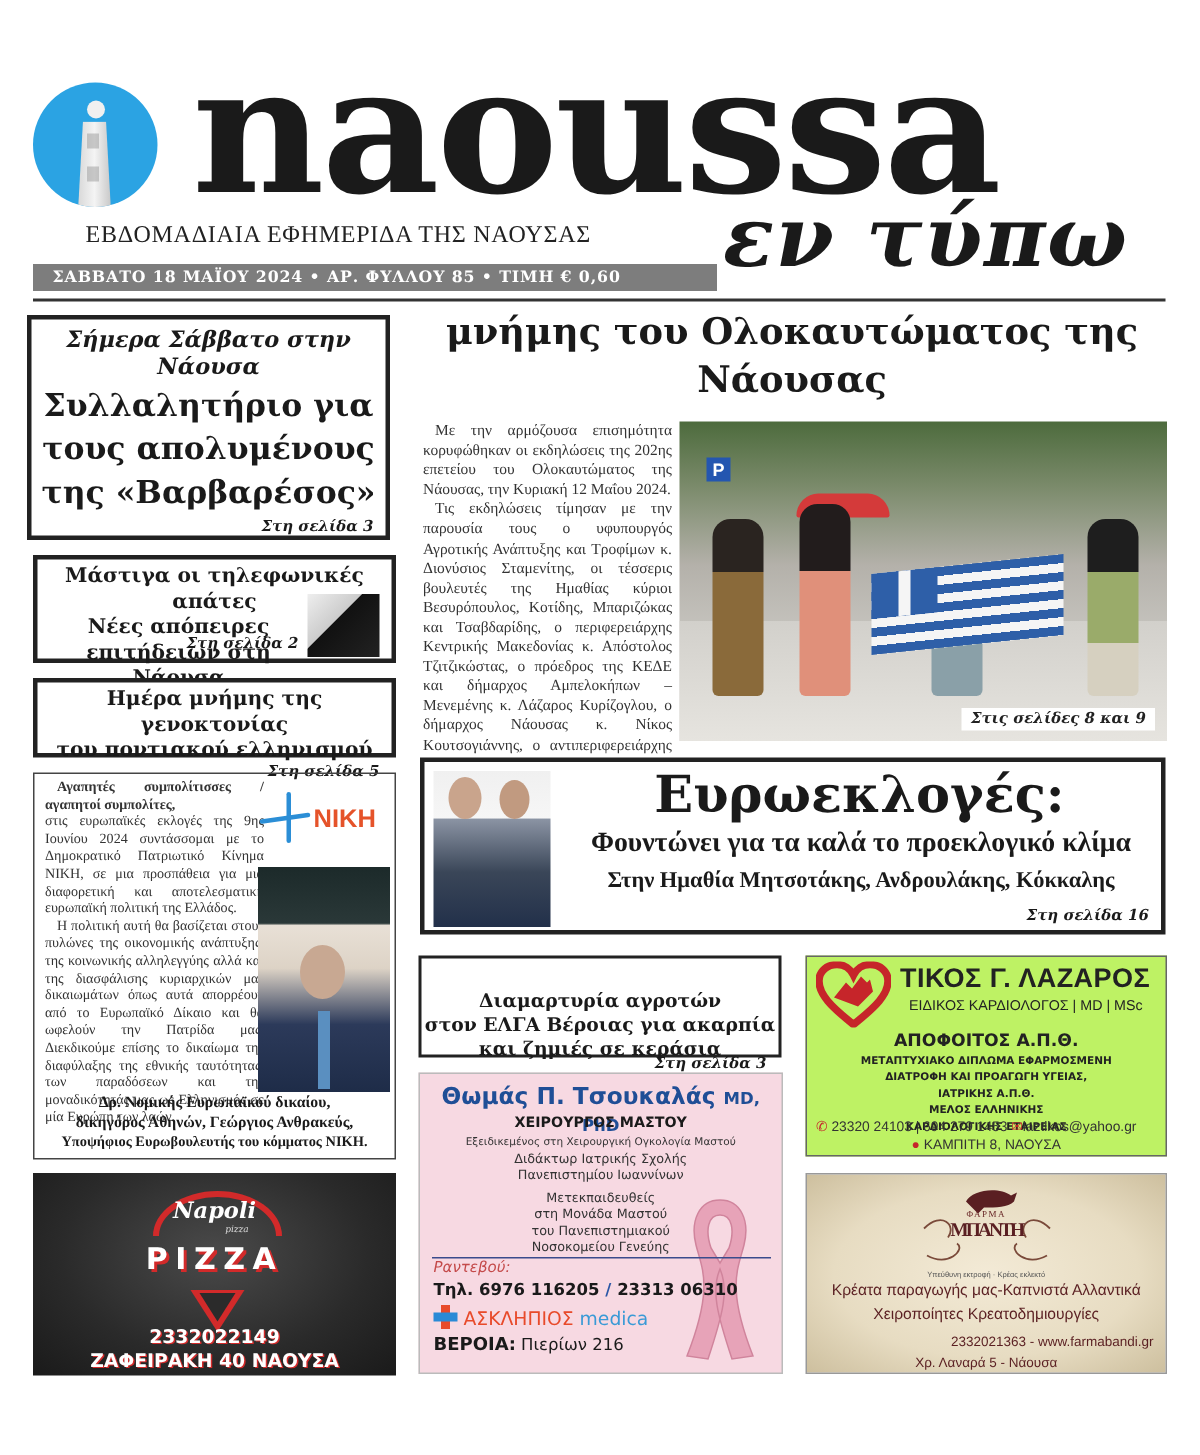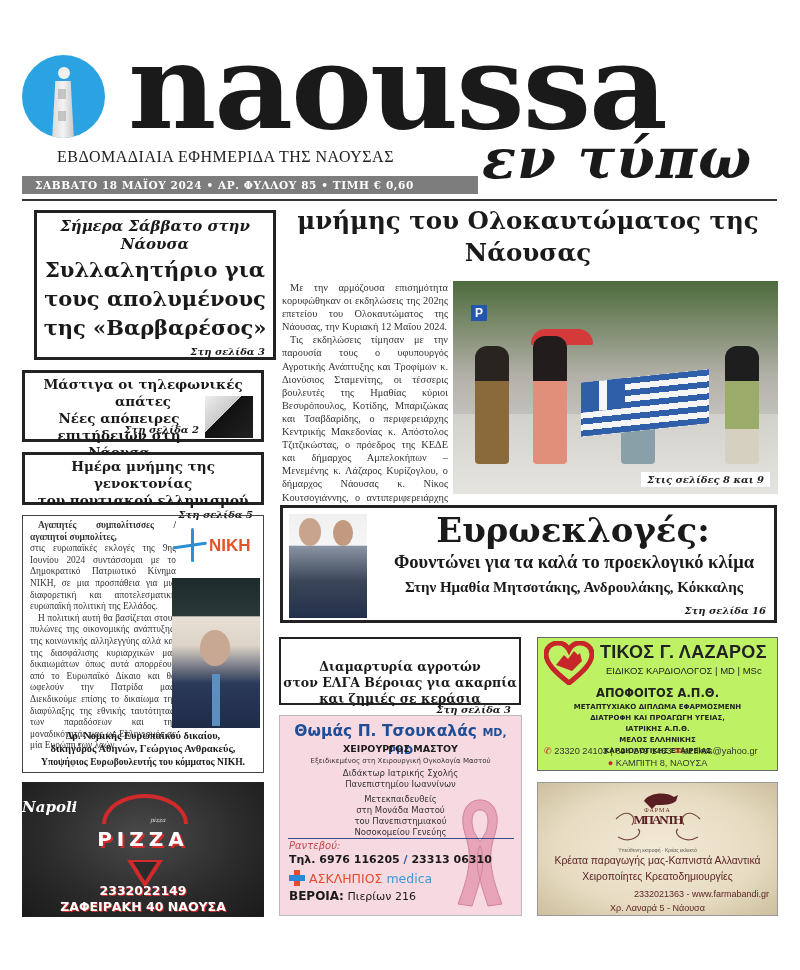--- a/index.html
+++ b/index.html
@@ -16,21 +16,21 @@
   .logo-circle .tower::after { content:""; position:absolute; left:6px; top:30px; width:8px; height:10px; background:#999; opacity:.5; }
 
   .brand { left: 128px; top: 28px; font-family: "DejaVu Serif", serif; font-weight: 900; font-size: 118px; letter-spacing: -2px; line-height: 1; color: #1a1a1a; transform: scaleX(1.03); transform-origin: left top; }
   .subtitle-tag { left: 57px; top: 148px; font-family: "Liberation Serif", serif; font-size: 16px; letter-spacing: 0.5px; color: #222; }
   .date-bar { left: 22px; top: 176px; width: 456px; height: 18px; background: #7d7d7d; color: #fff; font-family: "DejaVu Serif", serif; font-weight: bold; font-size: 10.5px; line-height: 18px; padding-left: 13px; letter-spacing: 0.6px; }
   .entypo { left: 482px; top: 130px; font-family: "DejaVu Serif", serif; font-style: italic; font-weight: 900; font-size: 56px; line-height: 1; color: #1a1a1a; letter-spacing: 1px; }
   .rule { left: 22px; top: 199px; width: 755px; height: 2px; background: #333; }
 
   
   .box { border: 3px solid #222; background: #fff; }
-  .b1 { left: 34px; top: 210px; width: 242px; height: 150px; text-align: center; }
+  .b1 { left: 18px; top: 210px; width: 242px; height: 150px; text-align: center; }
   .b1 .kicker { margin-top: 4px; font-style: italic; font-weight: bold; font-size: 15px; }
   .b1 .head { font-family: "DejaVu Serif", serif; font-weight: bold; font-size: 21px; line-height: 29px; margin-top: 2px; }
   .pageref { font-style: italic; font-weight: bold; font-size: 10px; text-align: right; padding-right: 8px; }
   .b1 .pageref { margin-top: 4px; }
 
   .b2 { left: 22px; top: 370px; width: 242px; height: 72px; text-align: center; }
   .b2 .head { font-weight: bold; font-size: 13.5px; line-height: 17px; margin-top: 3px; width: 180px; margin-left: 4px; }
   .b2 .pageref { position: absolute; right: 62px; bottom: 4px; padding: 0; }
   .b2 .photo { position: absolute; right: 8px; top: 23px; width: 48px; height: 42px; background: linear-gradient(135deg,#eee 0%,#ccc 40%,#111 41%,#222 100%); }
 
@@ -110,21 +110,21 @@
   .surgeon .clinic .cross::before { content:""; position:absolute; left:5px; top:0; width:6px; height:16px; background:#e84a2a; }
   .surgeon .clinic .cross::after { content:""; position:absolute; left:0; top:5px; width:16px; height:6px; background:#2a8ad6; }
   .surgeon .clinic .medica { color:#3a9ad6; }
   .surgeon .city { position:absolute; left:9px; top:173px; font-family:"DejaVu Sans", sans-serif; font-size:11px; color:#1a1a1a; }
   .surgeon .city b { font-size:12px; }
   .surgeon .ribbon { position:absolute; left:172px; top:80px; width:56px; height:112px; }
 
   
   .pizza { left: 22px; top: 782px; width: 242px; height: 135px; background: radial-gradient(ellipse at 50% 40%, #4a4a4a 0%, #2a2a2a 60%, #1a1a1a 100%); overflow:hidden; }
   .pizza .arc { position:absolute; left:80px; top:12px; width:86px; height:30px; border:4px solid #d22a2a; border-bottom:none; border-radius: 50% 50% 0 0 / 100% 100% 0 0; }
-  .pizza .napoli { position:absolute; left:0; top:16px; width:100%; font-family:"DejaVu Serif", serif; font-style:italic; font-weight:bold; font-size:15px; color:#fff; }
+  .pizza .napoli { position:absolute; left:0; top:16px; width:100%; text-align:center; font-family:"DejaVu Serif", serif; font-style:italic; font-weight:bold; font-size:15px; color:#fff; }
   .pizza .sub { position:absolute; left:0; top:34px; width:100%; text-align:center; font-family:"DejaVu Serif", serif; font-style:italic; font-size:6px; color:#ddd; padding-left:30px; }
   .pizza .word { position:absolute; left:0; top:45px; width:100%; text-align:center; font-family:"DejaVu Sans", sans-serif; font-weight:bold; font-size:20px; color:#fff; letter-spacing:5px; text-shadow: 2px 2px 0 #d22a2a; }
   .pizza .tri { position:absolute; left:105px; top:78px; width:0; height:0; border-left:18px solid transparent; border-right:18px solid transparent; border-top:28px solid #d22a2a; }
   .pizza .tri::after { content:""; position:absolute; left:-12px; top:-26px; border-left:12px solid transparent; border-right:12px solid transparent; border-top:19px solid #2b2b2b; }
   .pizza .phone { position:absolute; left:0; top:101px; width:100%; text-align:center; font-family:"DejaVu Sans", sans-serif; font-weight:bold; font-size:12.5px; color:#fff; text-shadow: 1px 1px 0 #d22a2a; }
   .pizza .addr { position:absolute; left:0; top:117px; width:100%; text-align:center; font-family:"DejaVu Sans", sans-serif; font-weight:bold; font-size:12.5px; color:#fff; text-shadow: 1px 1px 0 #d22a2a; }
 
   
   .banti { left: 537px; top: 782px; width: 241px; height: 134px; background: radial-gradient(ellipse at 50% 50%, #f3ead6 0%, #e7dcc2 60%, #cdbf9e 100%); border:1px solid #999; overflow:hidden; }
   .banti .emblem { position:absolute; left:70px; top:6px; width:100px; height:56px; }

